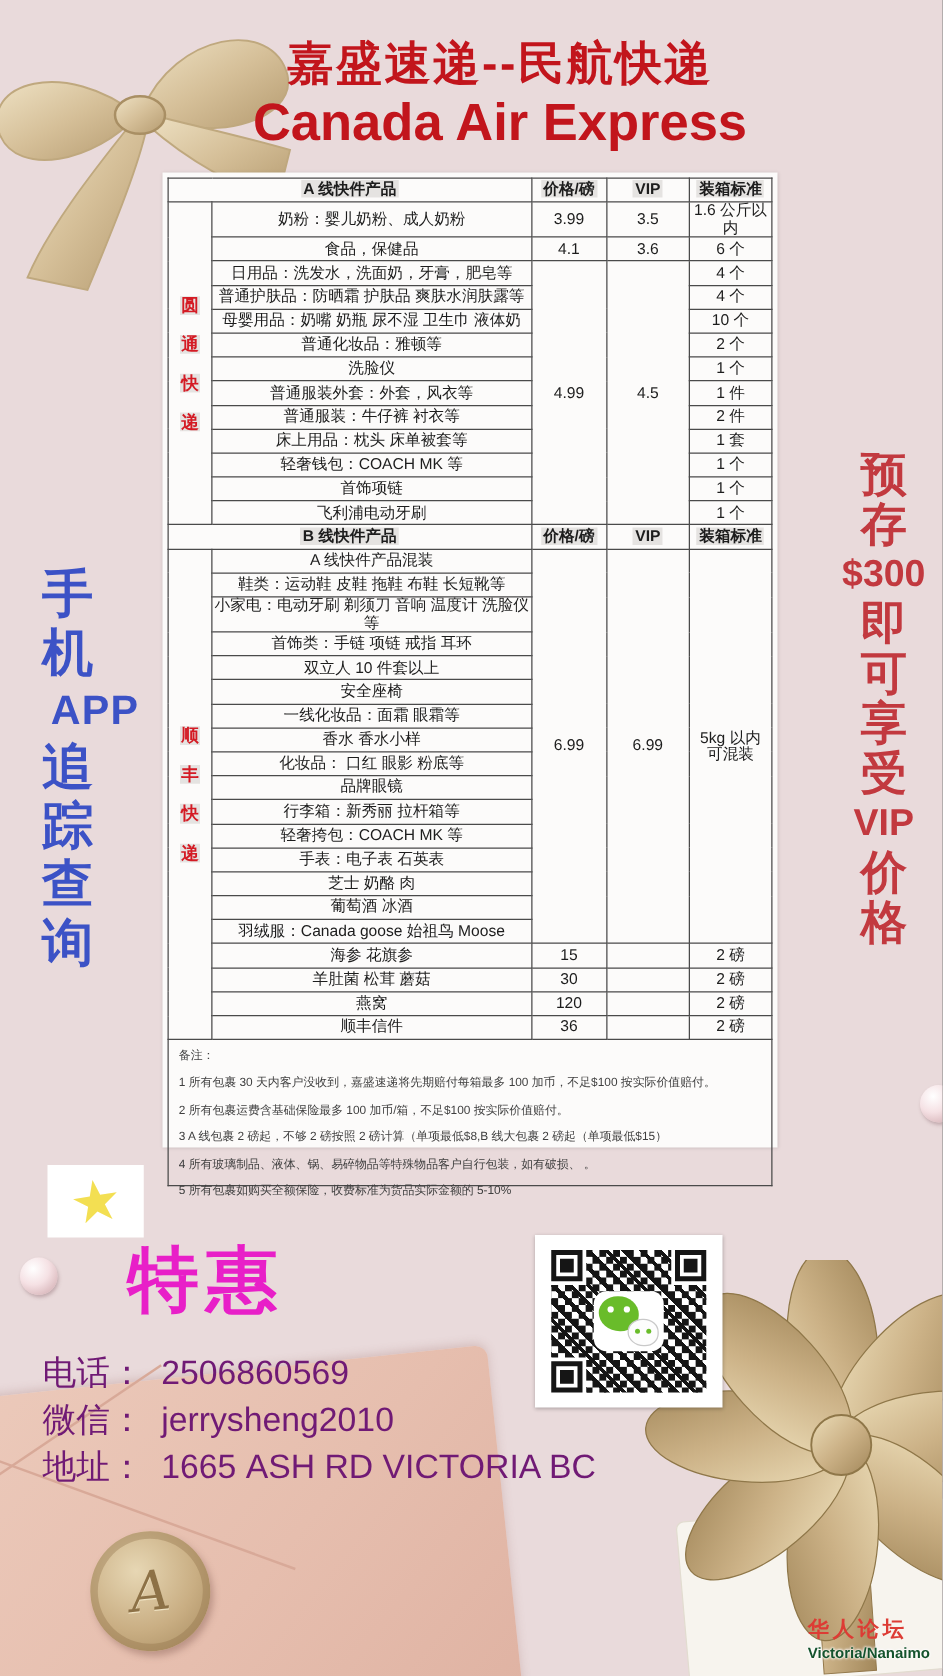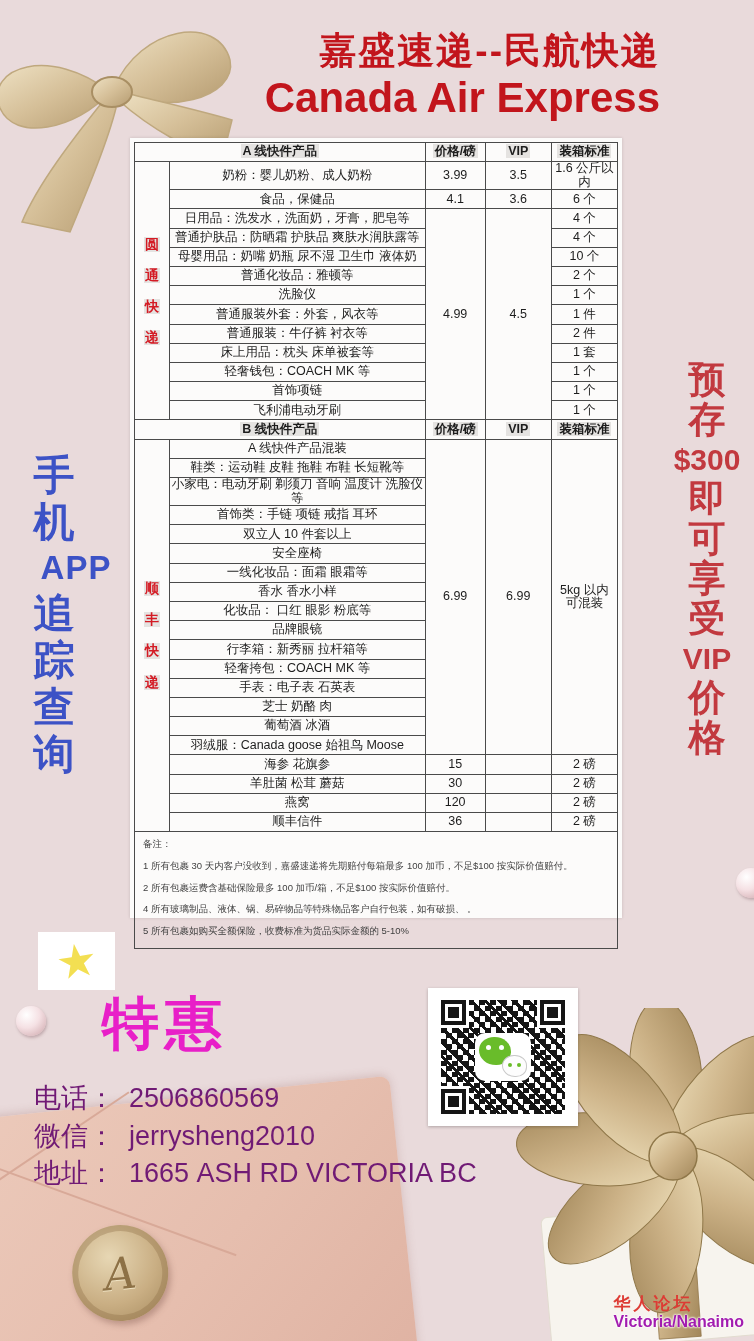--- a/index.html
+++ b/index.html
@@ -24,21 +24,21 @@
     box-shadow:inset 0 0 0 6px rgba(140,110,70,.35),2px 4px 6px rgba(110,70,60,.35);
     display:flex;align-items:center;justify-content:center;}
   .seal span{font-family:"DejaVu Serif","Liberation Serif",serif;font-size:44px;color:#8d7146;
     text-shadow:0 1px 0 #efe2c2;font-style:italic;}
 
   
   .bow-top{left:-10px;top:-12px;z-index:2;}
   .gift{left:498px;top:1008px;z-index:1;}
 
   
-  .title{position:absolute;left:140px;top:28px;width:520px;text-align:right;color:#c2151c;
+  .title{position:absolute;left:140px;top:28px;width:520px;text-align:center;color:#c2151c;
     font-weight:bold;z-index:3;}
   .title .cn{font-size:37px;line-height:46px;letter-spacing:2px;}
   .title .en{font-size:42px;line-height:48px;}
 
   
   .panel{position:absolute;left:130px;top:138px;width:492px;height:780px;background:#fcfbfa;
     padding:4px;box-sizing:border-box;z-index:3;box-shadow:0 0 3px rgba(0,0,0,.15);}
   table.freight{border-collapse:collapse;width:100%;table-layout:fixed;border:1.5px solid #4a4a4a;}
   table.freight td{border:1px solid #4a4a4a;text-align:center;vertical-align:middle;
     padding:0 1px;height:18.2px;font-size:12.5px;color:#1d1d1d;overflow:hidden;line-height:1.08;}
@@ -101,21 +101,21 @@
   .wc-small::before{left:5px;} .wc-small::after{right:5px;}
 
   
   .contact{position:absolute;left:34px;top:1080px;z-index:5;color:#701a75;font-size:27px;
     line-height:37.5px;}
   .contact .lbl{margin-right:14px;}
 
   
   .wm{position:absolute;right:10px;bottom:10px;text-align:left;z-index:6;}
   .wm-cn{color:#dd3b34;font-size:17px;letter-spacing:3px;font-weight:bold;line-height:18px;}
-  .wm-en{color:#a21caf;font-size:16px;font-weight:bold;
+  .wm-en{color:#14532d;font-size:12px;font-weight:bold;
     text-shadow:0 0 2px #fff,0 0 2px #fff,0 0 3px #fff;line-height:18px;}
 </style>
 </head>
 <body>
 
 <div class="canvas">
 
   <svg class="deco bow-top" width="256" height="248" viewBox="0 0 256 248">
     <defs>
       <linearGradient id="gold1" x1="0" y1="0" x2="1" y2="1">
@@ -332,20 +332,21 @@
             <td class="num">36</td>
             <td class="num"></td>
             <td class="std">2 磅</td>
           </tr>
         </tbody>
     </table>
     <div class="notes">
       <p class="nt">备注：</p>
       <p>1 所有包裹 30 天内客户没收到，嘉盛速递将先期赔付每箱最多 100 加币，不足$100 按实际价值赔付。</p>
       <p>2 所有包裹运费含基础保险最多 100 加币/箱，不足$100 按实际价值赔付。</p>
+      <p>3 A 线包裹 2 磅起，不够 2 磅按照 2 磅计算（单项最低$8,B 线大包裹 2 磅起（单项最低$15）</p>
       <p>4 所有玻璃制品、液体、锅、易碎物品等特殊物品客户自行包装，如有破损、 。</p>
       <p>5 所有包裹如购买全额保险，收费标准为货品实际金额的 5-10%</p>
     </div>
   </div>
 
   <div class="star-box">
     <span class="star">★</span>
   </div>
   <div class="offer">特惠</div>
 

